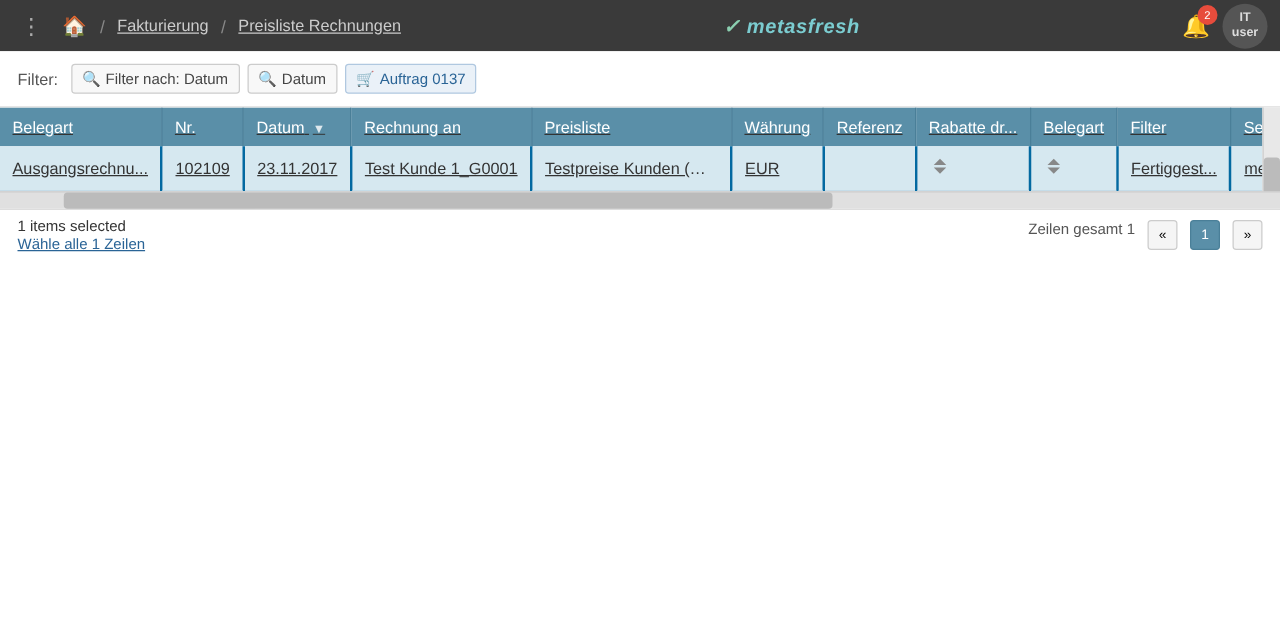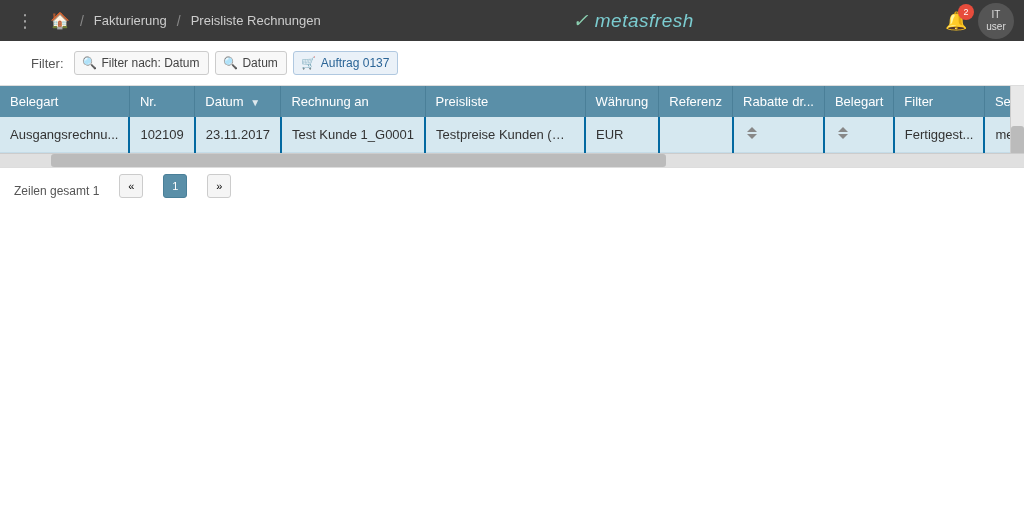--- a/index.html
+++ b/index.html
@@ -25,20 +25,21 @@
       font-size: 16px;
       cursor: pointer;
     }
     .topbar-sep {
       color: #888;
       font-size: 14px;
     }
     .topbar-breadcrumb {
       color: #ccc;
       font-size: 13px;
+      text-decoration: underline;
     }
     .topbar-notif {
       margin-left: auto;
       position: relative;
       cursor: pointer;
     }
     .topbar-notif .bell {
       font-size: 18px;
       color: #ccc;
     }
@@ -59,39 +60,39 @@
     .topbar-avatar {
       width: 36px;
       height: 36px;
       background: #555;
       border-radius: 50%;
       display: flex;
       align-items: center;
       justify-content: center;
       color: #ddd;
       font-size: 11px;
-      font-weight: normal;
+      font-weight: bold;
       cursor: pointer;
       text-align: center;
       line-height: 1.2;
     }
 
     
     .content {
       background: white;
       margin: 0;
       min-height: calc(512px - 41px);
       position: relative;
     }
 
     
     .filter-bar {
       display: flex;
       align-items: center;
-      padding: 10px 31px;
+      padding: 10px 14px;
       gap: 6px;
       border-bottom: 1px solid #ddd;
     }
     .filter-label {
       font-size: 13px;
       color: #555;
       margin-right: 4px;
     }
     .filter-btn {
       display: flex;
@@ -167,22 +168,22 @@
       padding: 6px 14px;
       border-top: 1px solid #ddd;
       background: white;
       font-size: 12px;
     }
     .footer-left {}
     .footer-selected { color: #333; }
     .footer-link { color: #2a6496; text-decoration: underline; cursor: pointer; font-size: 12px; }
     .footer-right {
       display: flex;
-      align-items: flex-end;
-      gap: 20px;
+      align-items: flex-start;
+      gap: 10px;
     }
     .footer-pages { color: #555; }
     .page-btn {
       border: 1px solid #ccc;
       background: #f5f5f5;
       border-radius: 3px;
       width: 24px;
       height: 24px;
       cursor: pointer;
       display: flex;
@@ -192,20 +193,21 @@
     }
     .page-btn.active {
       background: #5a8fa8;
       color: white;
       border-color: #4a7f98;
     }
 
     
     .outer-wrapper {
       display: flex;
+      text-decoration: underline;
     }
     .main-table-area {
       flex: 1;
       overflow: hidden;
     }
     .v-scrollbar {
       width: 14px;
       background: #e8e8e8;
       border-left: 1px solid #ccc;
       position: relative;
@@ -213,23 +215,23 @@
     .v-scrollbar-thumb {
       width: 100%;
       height: 30px;
       background: #bbb;
       border-radius: 3px;
       position: absolute;
       top: 40px;
     }
     .logo-text {
       color: #7bccd0;
-      font-size: 19px;
+      font-size: 16px;
       font-style: italic;
-      font-weight: 400;
+      font-weight: 700;
       letter-spacing: 0.5px;
     }
   </style>
 </head>
 <body>
 
 <div class="topbar">
   <span class="topbar-dots">⋮</span>
   <span class="topbar-home">🏠</span>
   <span class="topbar-sep">/</span>
@@ -343,20 +345,24 @@
     <div class="v-scrollbar">
       <div class="v-scrollbar-thumb"></div>
     </div>
   </div>
 
   <div class="scrollbar-placeholder">
     <div class="scrollbar-thumb"></div>
   </div>
 
   <div class="footer">
+    <div class="footer-left">
+      <div class="footer-selected">1 items selected</div>
+      <a class="footer-link">Wähle alle 1 Zeilen</a>
+    </div>
     <div class="footer-right">
       <span class="footer-pages">Zeilen gesamt 1</span>
       <button class="page-btn">«</button>
       <button class="page-btn active">1</button>
       <button class="page-btn">»</button>
     </div>
   </div>
 </div>
 
 </body></html>

